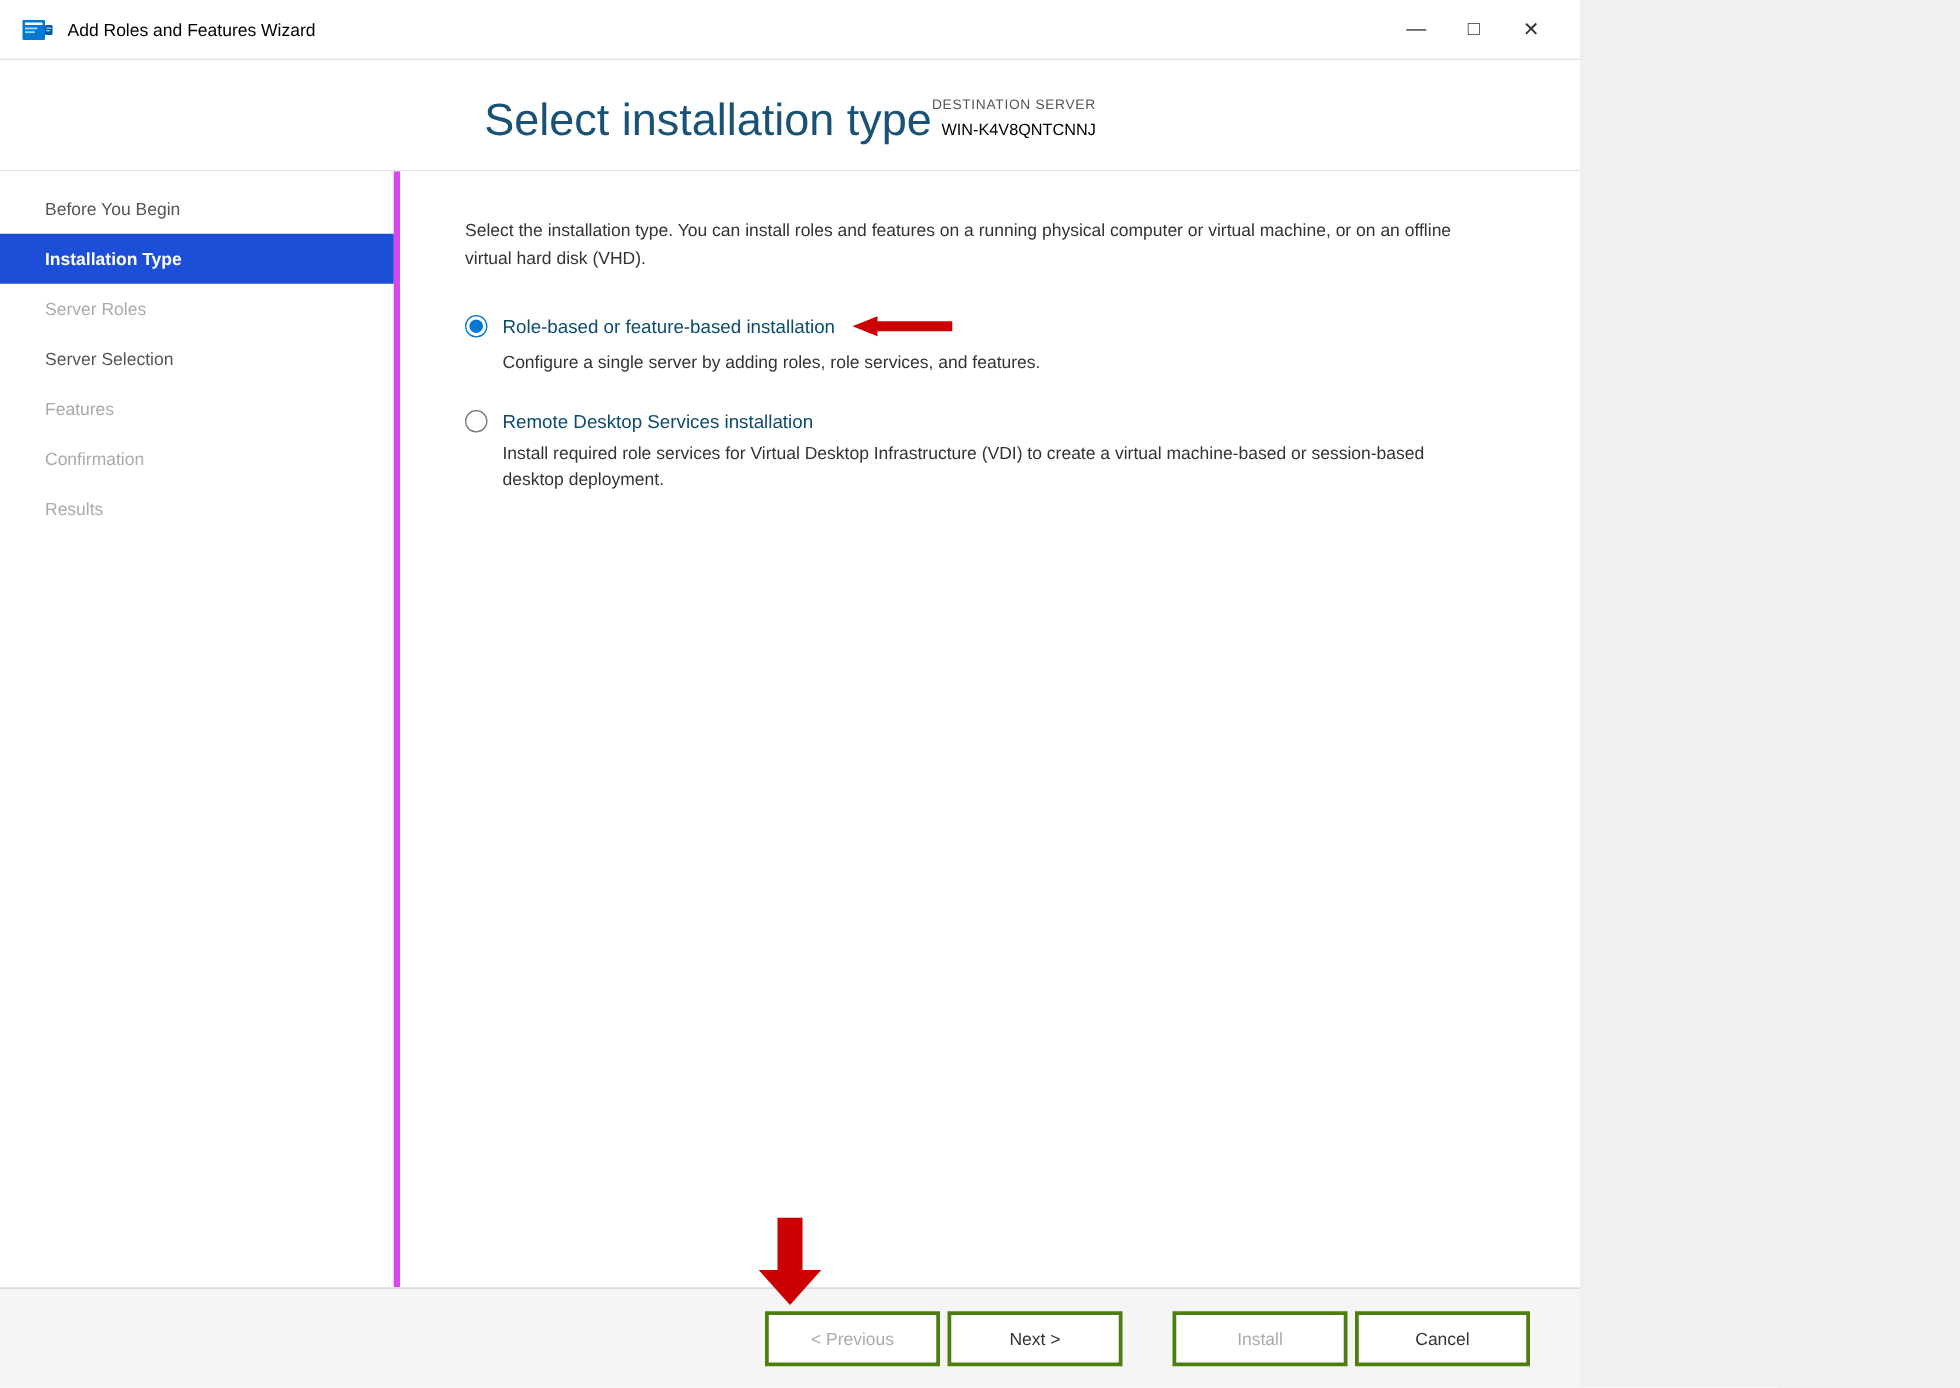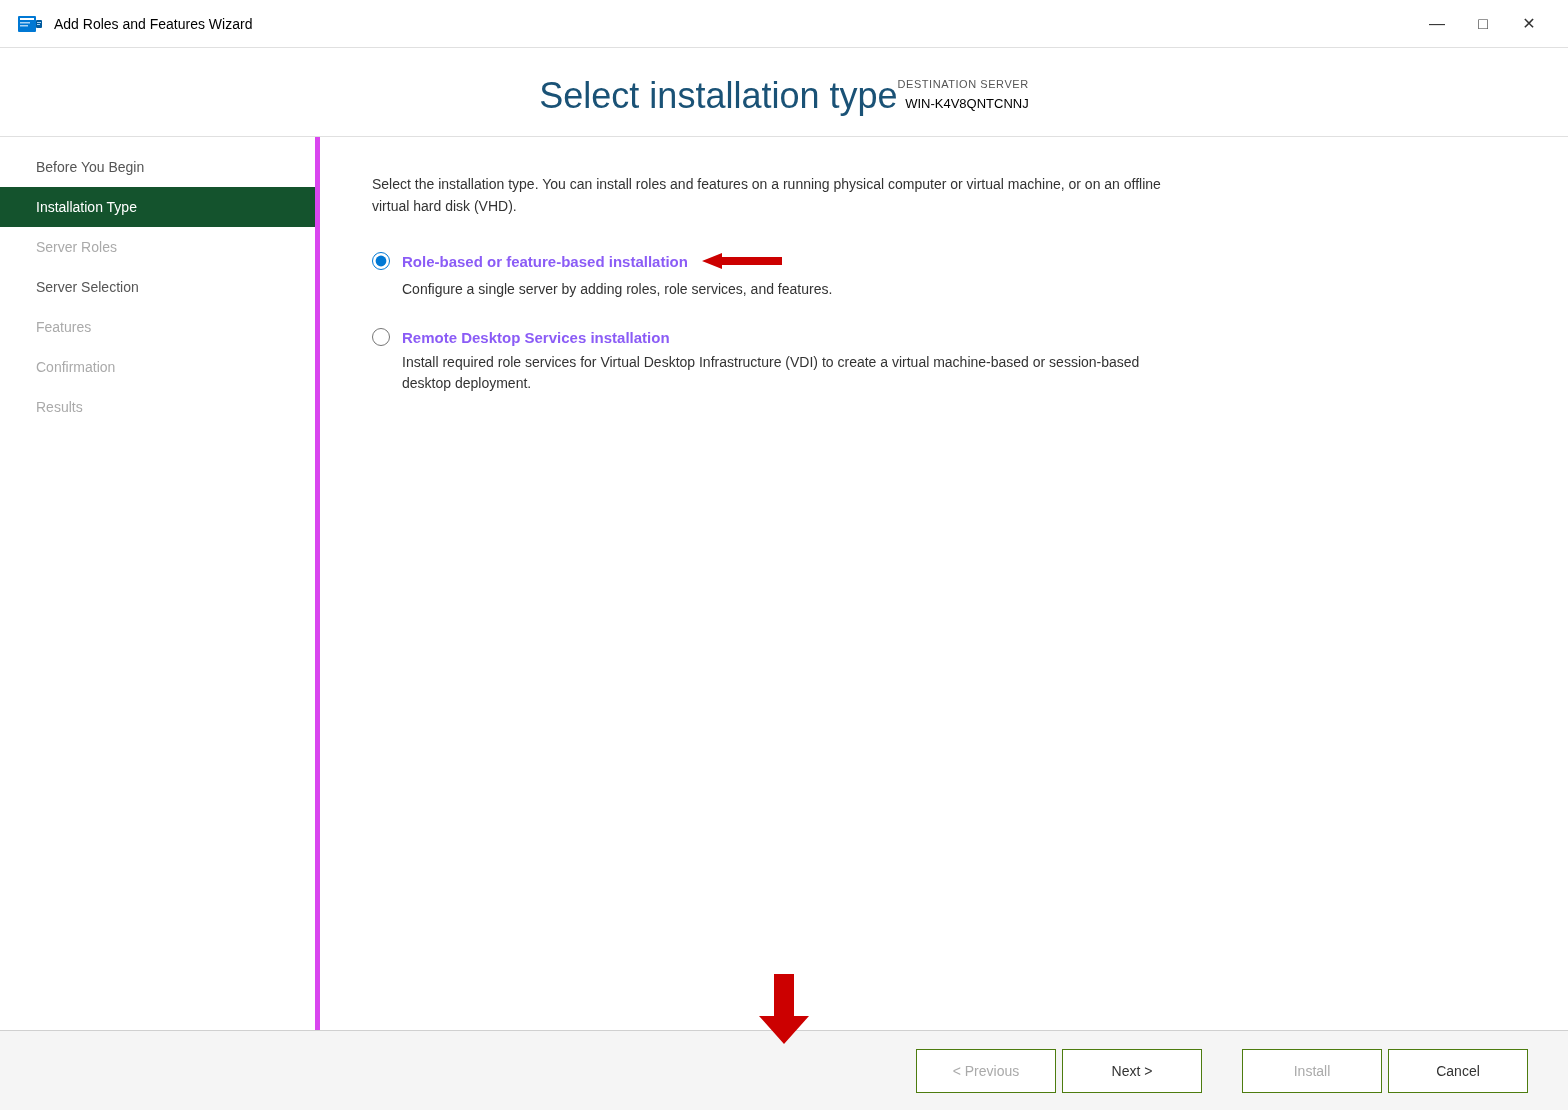--- a/index.html
+++ b/index.html
@@ -7,21 +7,21 @@
     body {
       font-family: 'Segoe UI', Tahoma, Geneva, Verdana, sans-serif;
       font-size: 14px;
       background: #f0f0f0;
       width: 1568px;
       height: 1110px;
       overflow: hidden;
     }
 
     .window {
-      width: 1568px;
+      width: 1264px;
       height: 1110px;
       background: #fff;
       display: flex;
       flex-direction: column;
     }
 
     
     .title-bar {
       background: #fff;
       height: 48px;
@@ -117,23 +117,23 @@
     }
 
     .sidebar-item {
       padding: 12px 20px 12px 36px;
       font-size: 14px;
       cursor: pointer;
       color: #555;
     }
 
     .sidebar-item.active {
-      background: #14532d;
+      background: #1d4ed8;
       color: #fff;
-      font-weight: 400;
+      font-weight: 700;
     }
 
     .sidebar-item.disabled {
       color: #aaa;
       cursor: default;
     }
 
     
     .main-panel {
       flex: 1;
@@ -165,22 +165,22 @@
       width: 18px;
       height: 18px;
       margin-right: 12px;
       flex-shrink: 0;
       accent-color: #0078d4;
       cursor: pointer;
     }
 
     .radio-title {
       font-size: 15px;
-      font-weight: 700;
-      color: #8b5cf6;
+      font-weight: 400;
+      color: #0c4a6e;
     }
 
     .radio-description {
       font-size: 14px;
       color: #333;
       margin-left: 30px;
       line-height: 1.5;
       max-width: 780px;
     }
 
@@ -200,21 +200,21 @@
 
     .footer-arrow {
       position: absolute;
       left: 50%;
       transform: translateX(-50%) translateY(-60px);
     }
 
     .footer-btn {
       height: 44px;
       min-width: 140px;
-      border: 1px solid #4d7c0f;
+      border: 3px solid #4d7c0f;
       background: #fff;
       font-size: 14px;
       cursor: pointer;
       padding: 0 20px;
       color: #333;
       margin-left: 6px;
     }
 
     .footer-btn.disabled {
       color: #aaa;

